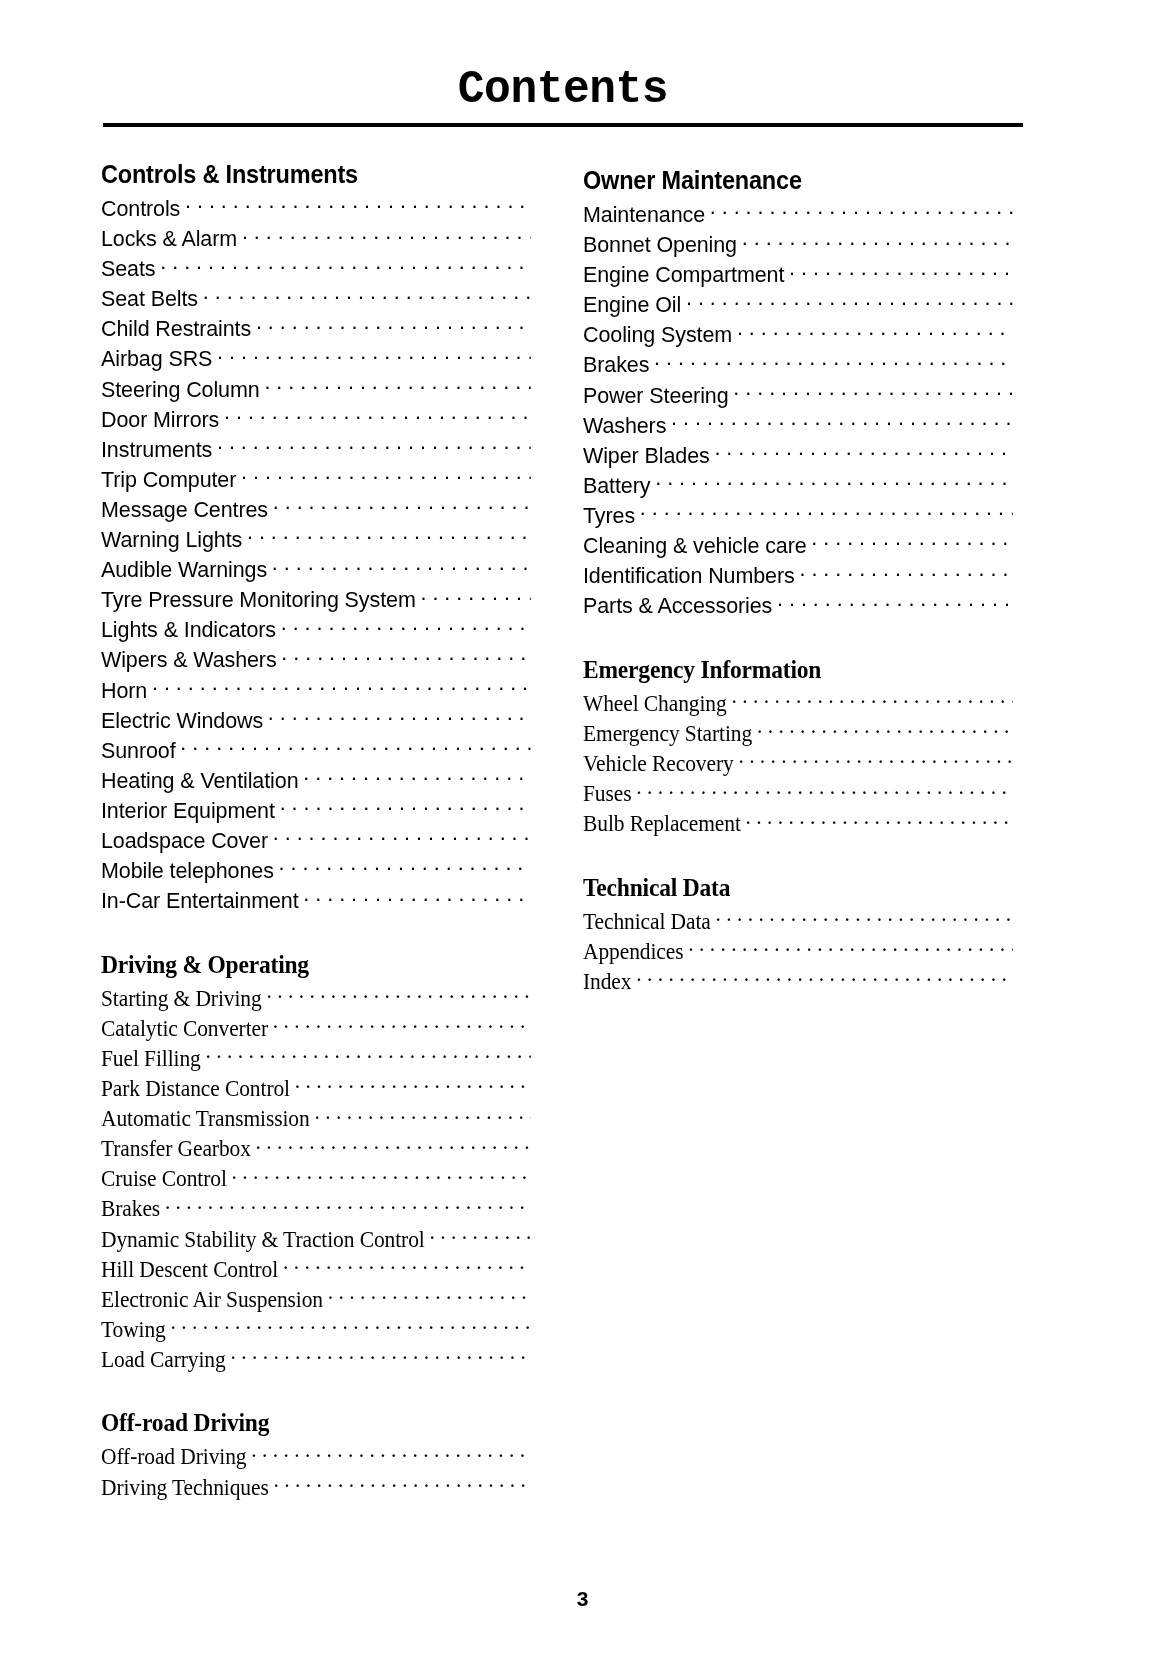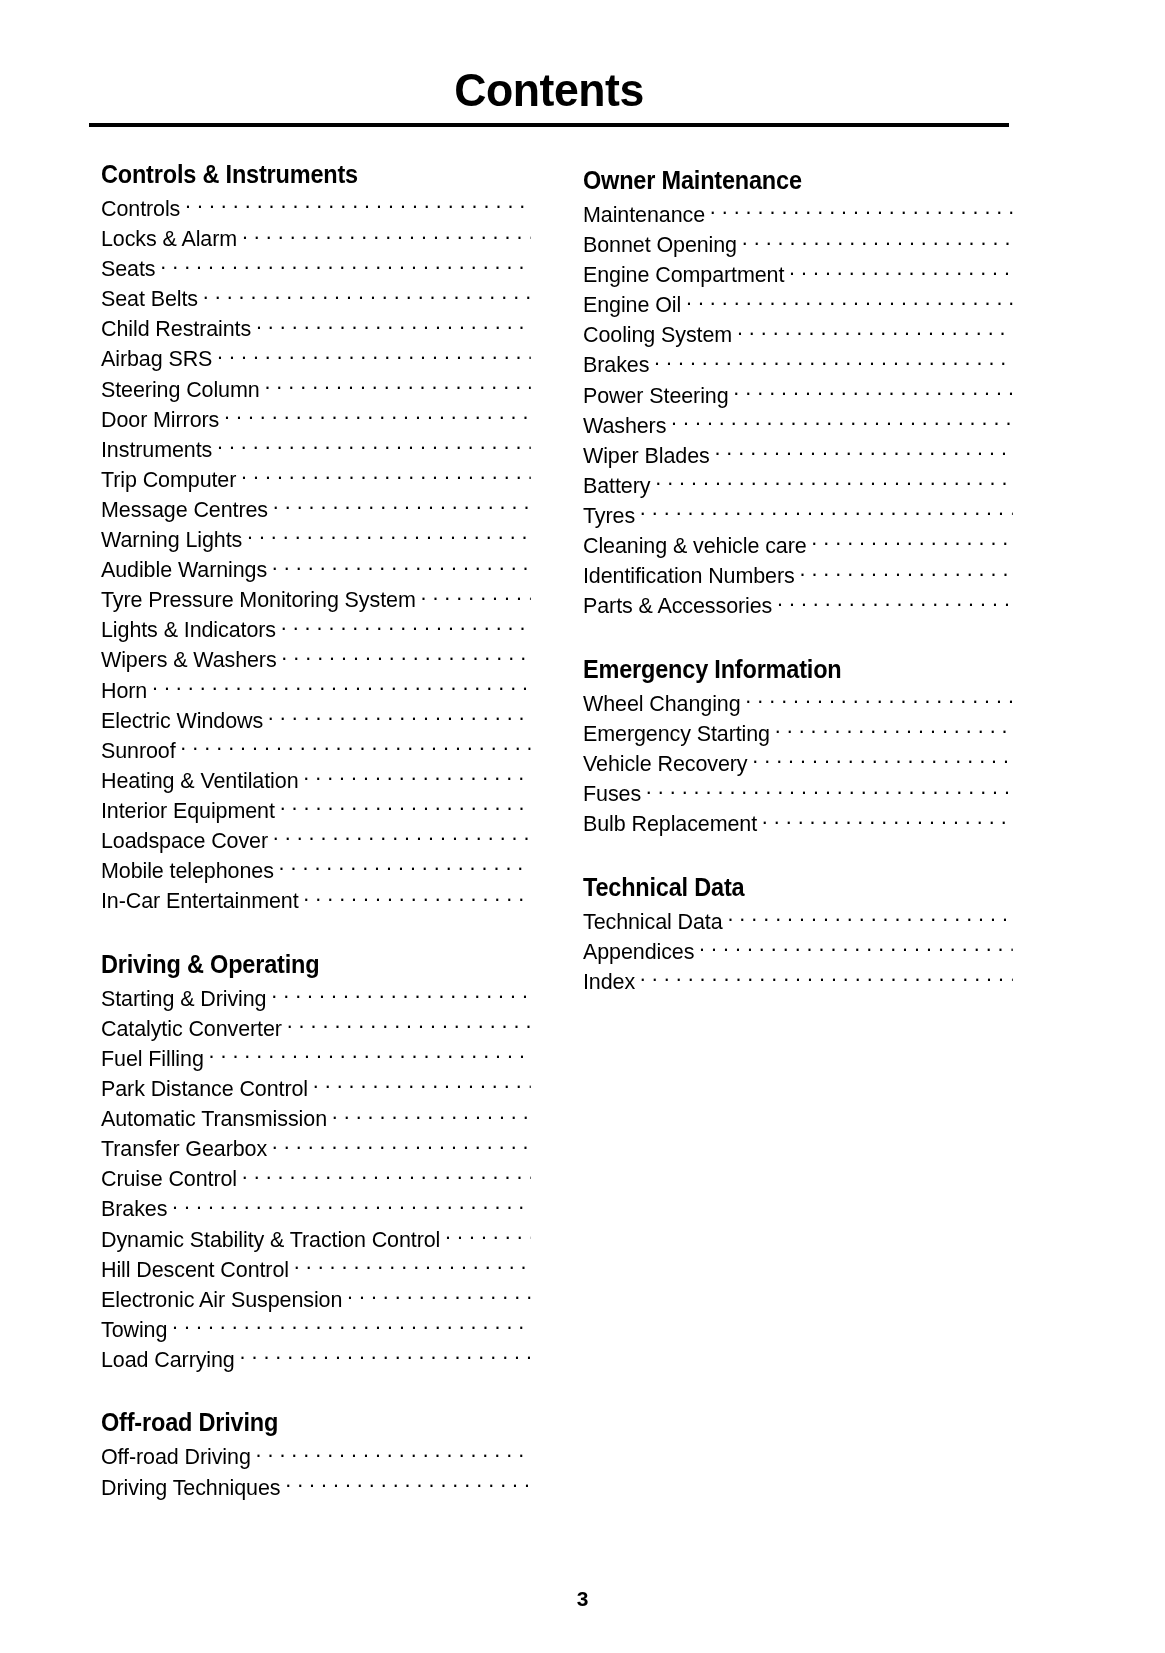--- a/index.html
+++ b/index.html
@@ -20,23 +20,24 @@
     left: 0; top: 0;
     width: 1165px;
     height: 1653px;
     box-sizing: border-box;
     padding: 0;
   }
 
   
   .title-block {
     position: absolute;
-    left: 89px;
+    left: 103px;
     top: 66px;
     width: 920px;
+    font-family: Liberation Mono, monospace;
   }
   .doc-title {
     font-size: 46px;
     font-weight: bold;
     letter-spacing: -0.5px;
     text-align: center;
     line-height: 1.05;
     transform: scaleX(0.97);
     transform-origin: center top;
   }
@@ -55,21 +56,21 @@
     display: flex;
     flex-direction: row;
   }
   .col {
     width: 430px;
   }
   .col-left  { margin-left: 101px; }
   .col-right { margin-left: 52px; margin-top: 6px; }
 
   .section { }
-  .section + .section { margin-top: 34px; }
+  .section + .section { margin-top: 34px; font-family: Liberation Serif, serif; }
 
   .section-head {
     font-size: 25px;
     font-weight: bold;
     letter-spacing: -0.2px;
     line-height: 1.18;
     margin-bottom: 4px;
     transform: scaleX(0.94);
     transform-origin: left center;
     white-space: nowrap;

